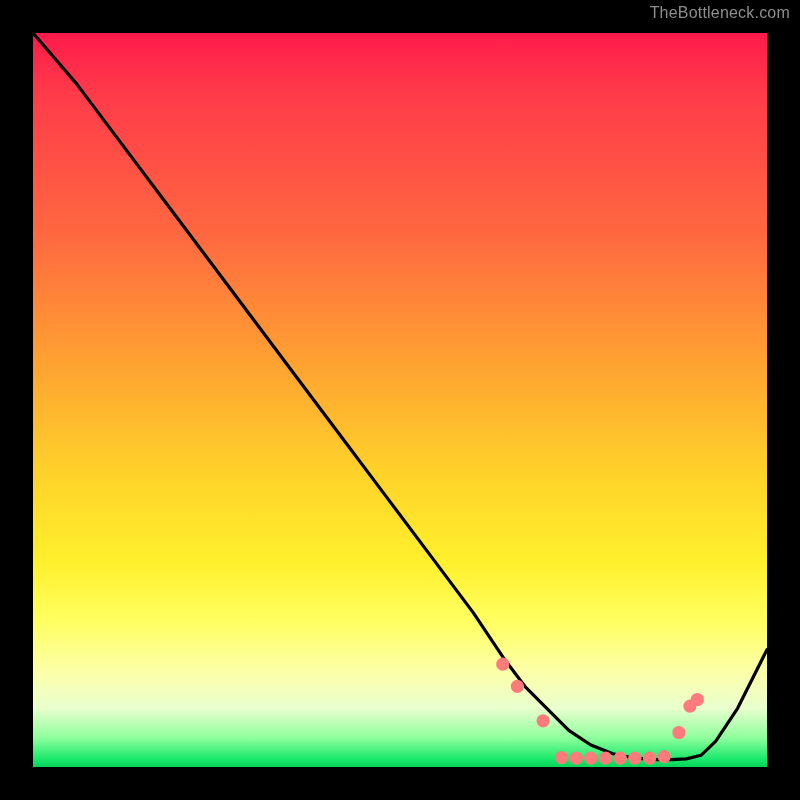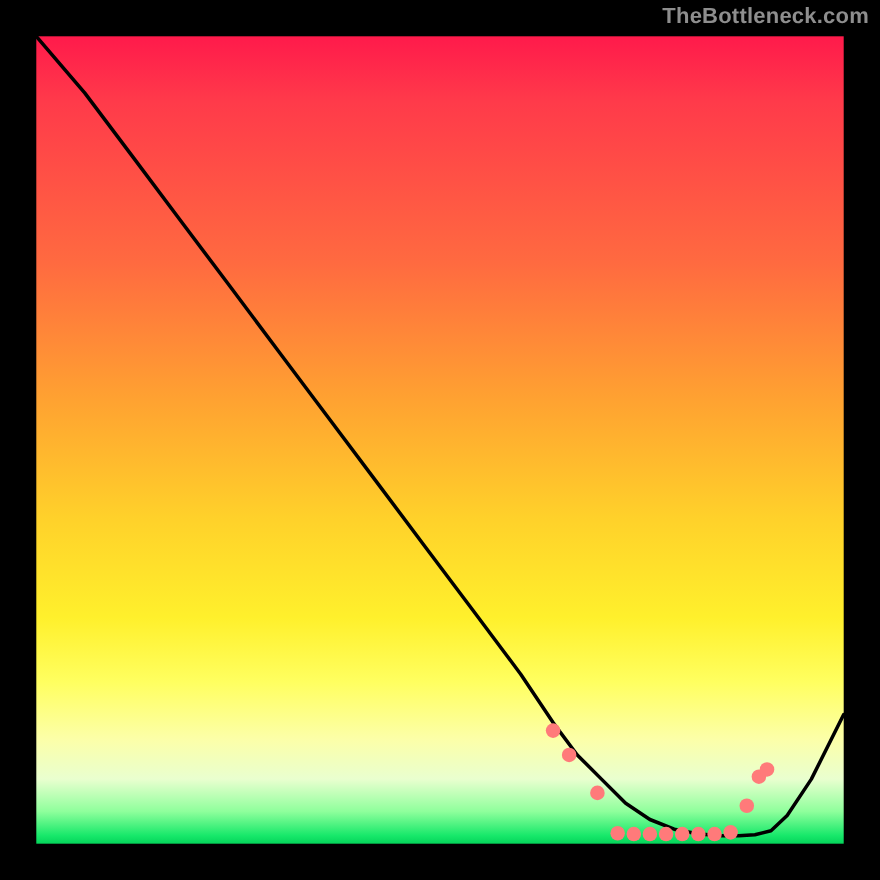--- a/index.html
+++ b/index.html
@@ -46,22 +46,22 @@
     top: 0;
     width: 734px;
     height: 734px;
     overflow: visible;
   }
   .watermark {
     position: absolute;
     top: 4px;
     right: 10px;
     color: #8e8e8e;
-    font-size: 20px;
-    font-weight: 700;
+    font-size: 16px;
+    font-weight: 400;
     letter-spacing: 0.2px;
     user-select: none;
   }
 </style>
 </head>
 <body>
 
 <div class="frame">
   <div class="plot">
     <svg class="curve" viewBox="0 0 734 734" preserveAspectRatio="none">

